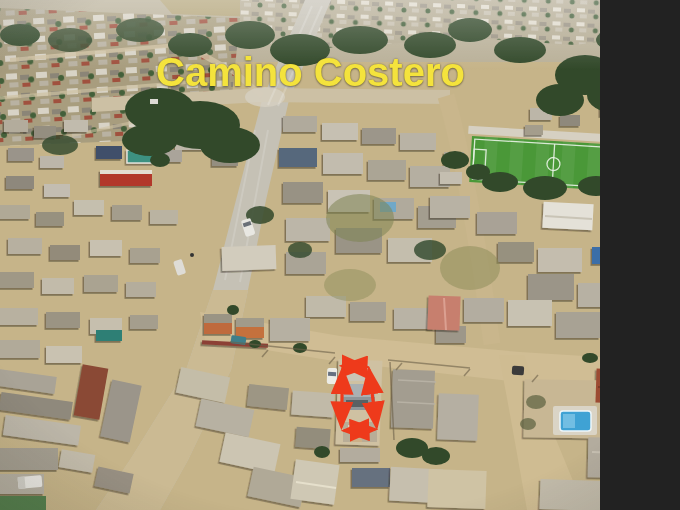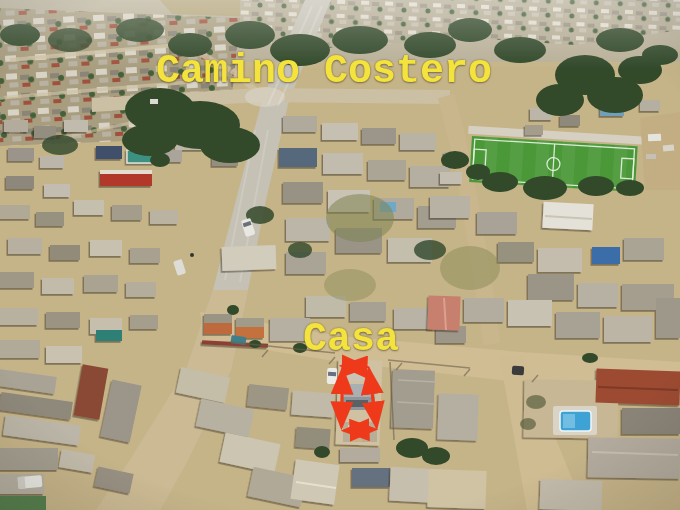--- a/index.html
+++ b/index.html
@@ -1,18 +1,18 @@
 <!DOCTYPE html>
 <html><head>
 <meta charset="utf-8">
 <style>
   html,body{margin:0;padding:0;background:#222;}
   .stage{
-    position:relative;width:680px;height:510px;overflow:hidden;
-    font-family:Liberation Mono, monospace;
+    position:relative;width:600px;height:510px;overflow:hidden;
+    font-family:Liberation Sans, sans-serif;
     --label-color:#f4e33c;--outline-color:#ee3a1b;
     --sand:#cbb88d;--paved:#c5c1b5;--field:#4a9838;--tree:#31492a;--pool:#3fa2d4;
   }
   .stage svg{position:absolute;left:0;top:0;}
   .label{
     position:absolute;font-weight:bold;line-height:1;white-space:nowrap;
     color:var(--label-color);
     text-shadow:0 0 2px rgba(70,60,0,.55),0 1px 2px rgba(0,0,0,.35);
     pointer-events:none;
   }
@@ -358,14 +358,13 @@
     <line class="outline-red" x1="369" y1="370" x2="376.5" y2="426" marker-start="url(#ah)" marker-end="url(#ah)"></line>
     <line class="outline-red" x1="374" y1="429.5" x2="345" y2="430.5" marker-start="url(#ah)" marker-end="url(#ah)"></line>
     <line class="outline-red" x1="341.5" y1="426" x2="342.5" y2="370" marker-start="url(#ah)" marker-end="url(#ah)"></line>
   </g>
 
   <rect x="0" y="0" width="680" height="70" fill="url(#haze)"></rect>
   <rect width="680" height="510" fill="url(#vig)"></rect>
 </svg>
 
 <div class="label road-label">Camino Costero</div>
-<div class="label property-label">Casa</div>
 </div>
 
 </body></html>

